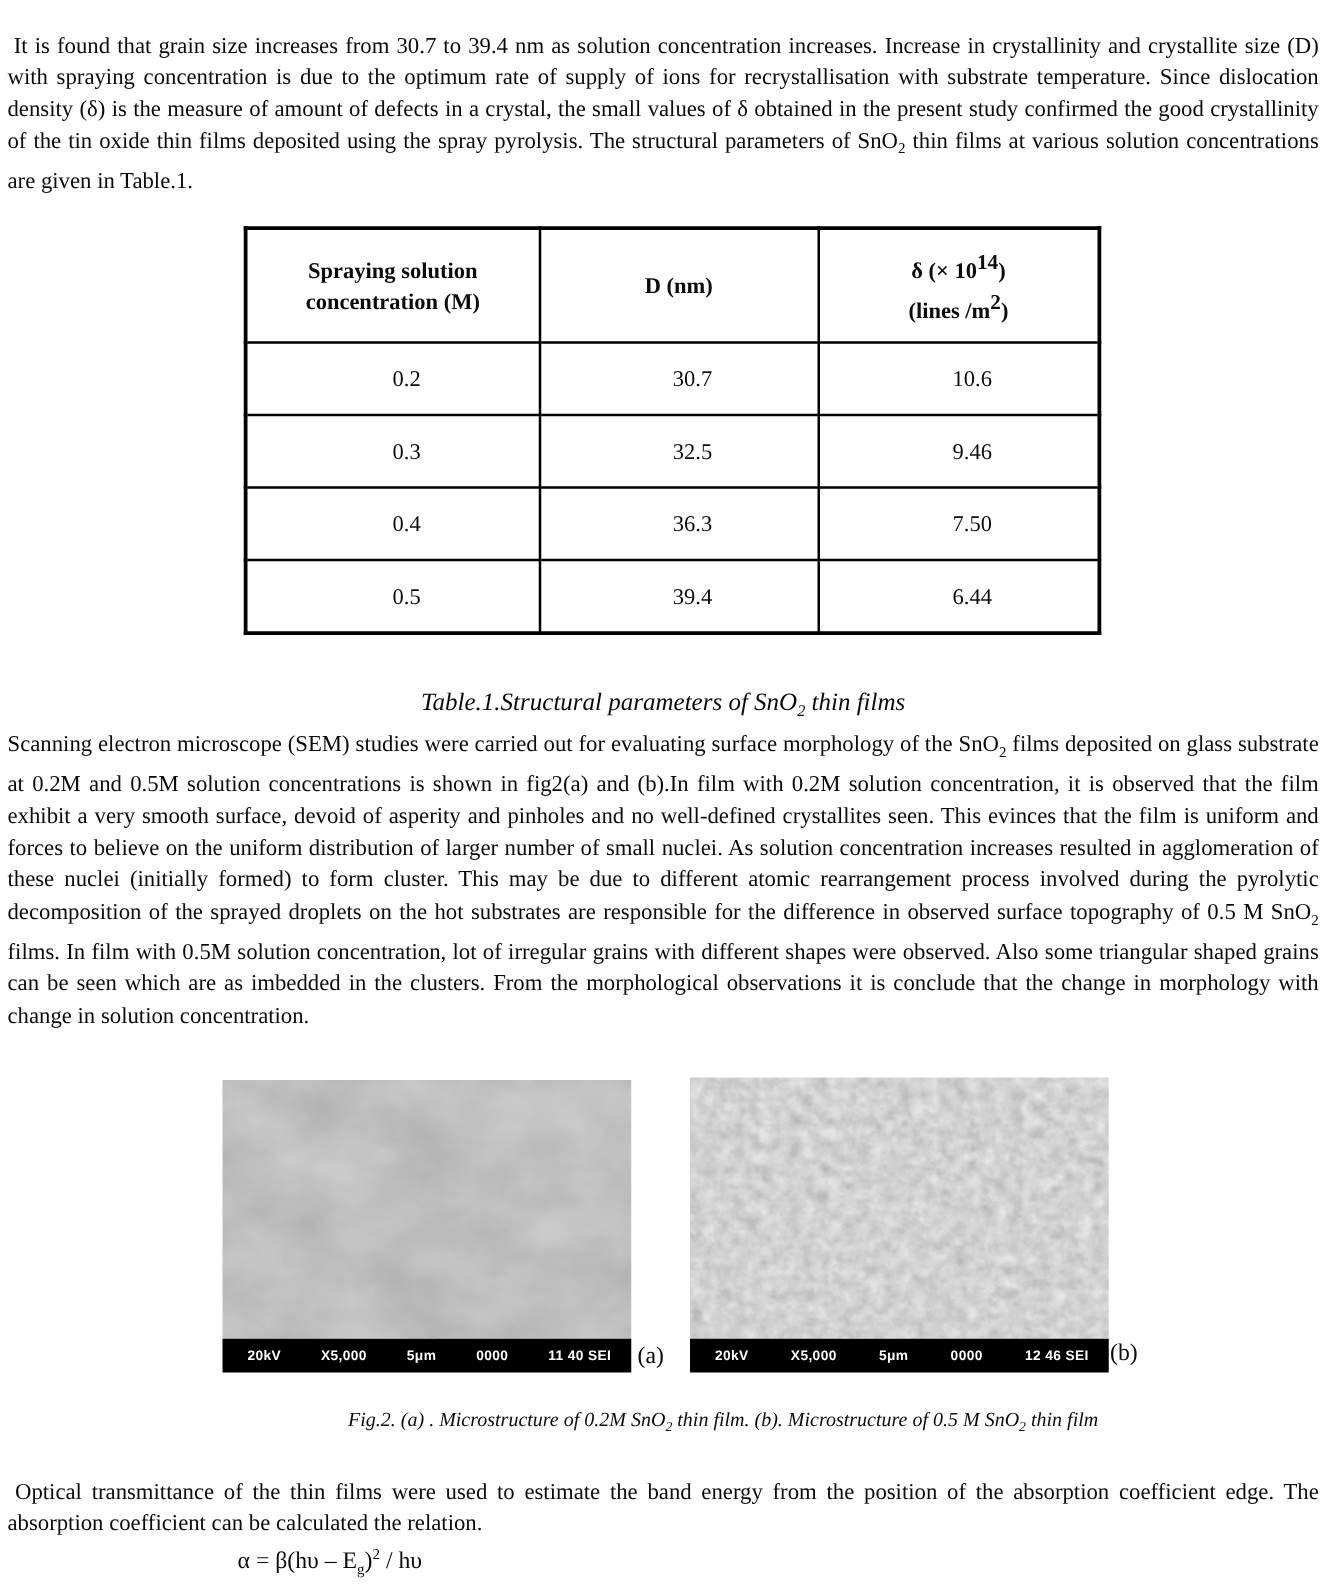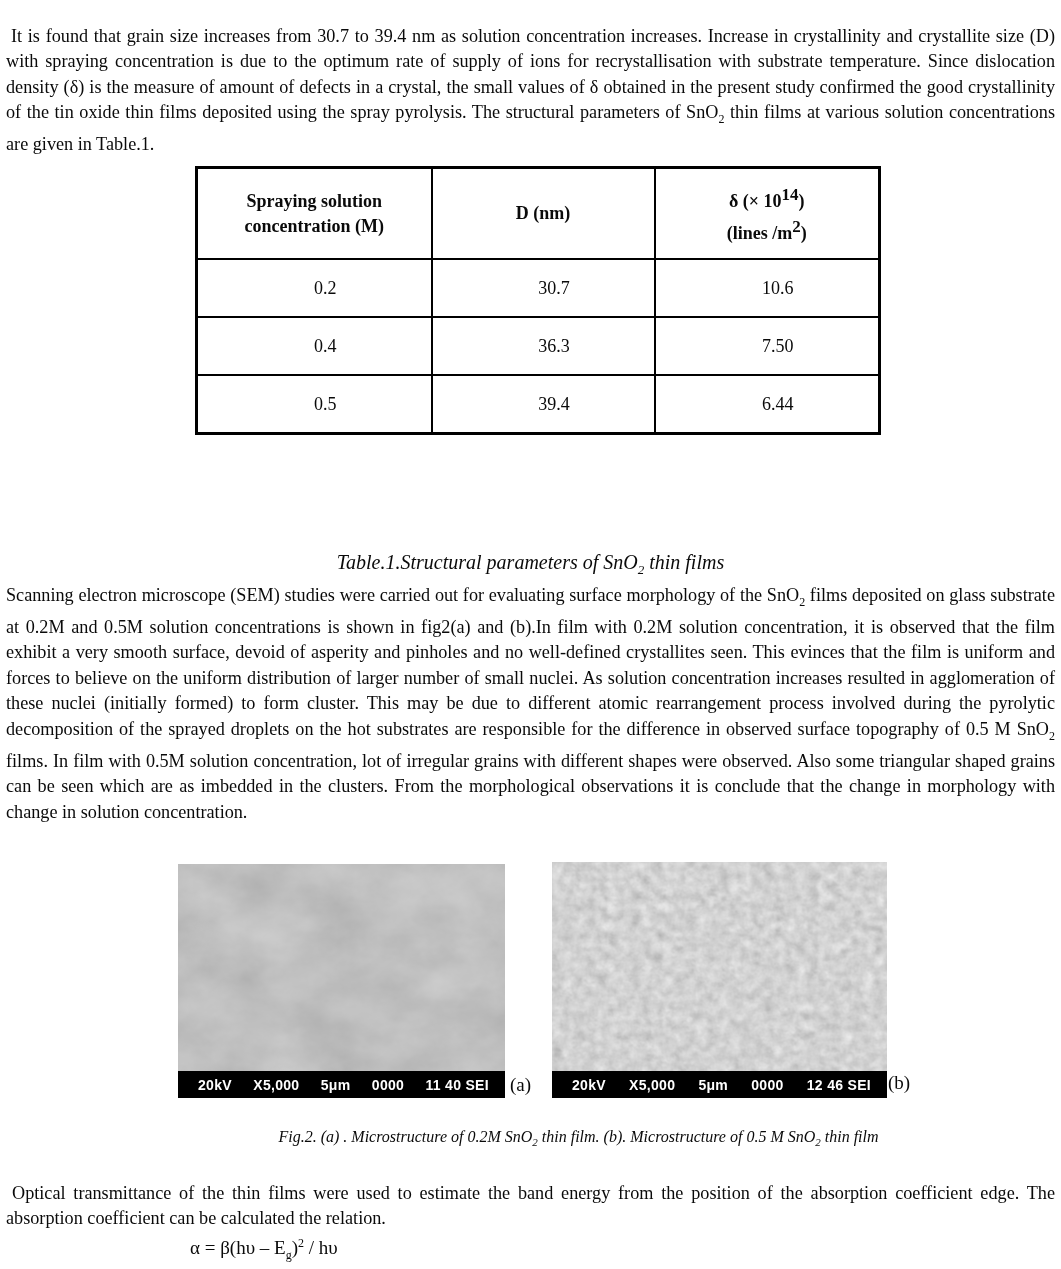--- a/index.html
+++ b/index.html
@@ -12,21 +12,21 @@
     font-size:18.2px;line-height:25.4px;text-align:justify;
     margin:0;
   }
   .para sub{font-size:12px;}
   .p1{top:24px;text-indent:5px;}
   .p2{top:583px;}
   .p3{top:1181px;text-indent:6px;}
 
   
   table.data-table{
-    position:absolute;left:195px;top:166px;width:683px;
+    position:absolute;left:195px;top:181px;width:683px;
     border-collapse:collapse;table-layout:fixed;
     border:3px solid #000;
   }
   table.data-table th, table.data-table td{
     border:2px solid #000;text-align:center;vertical-align:middle;
     font-size:18px;padding:0;
   }
   table.data-table th{font-weight:bold;height:89px;line-height:25px;}
   table.data-table td{height:56px;padding-left:22px;}
   col.c1{width:235px;} col.c2{width:223px;} col.c3{width:225px;}
@@ -41,21 +41,21 @@
   
   .sem{position:absolute;}
   .sem svg{display:block;}
   .sem-a{left:178px;top:864px;width:327px;height:234px;}
   .sem-b{left:552px;top:862px;width:335px;height:236px;}
   .sem-bar{
     position:absolute;left:0;right:0;bottom:0;height:27px;background:#000;
     display:flex;align-items:center;justify-content:space-between;
     padding:0 16px 0 20px;box-sizing:border-box;
     font-family:"Liberation Sans", sans-serif;font-weight:bold;
-    font-size:14px;color:#fff;letter-spacing:.3px;white-space:nowrap;
+    font-size:11px;color:#fff;letter-spacing:.3px;white-space:nowrap;
   }
   .scalebar{position:absolute;height:3px;background:#fff;bottom:24px;}
   .scalebar-a{left:105px;width:66px;}
   .scalebar-b{left:108px;width:66px;}
   .sem-label{position:absolute;font-size:19px;}
   .label-a{left:510px;top:1074px;}
   .label-b{left:888px;top:1072px;}
 
   .fig-caption{
     position:absolute;top:1128px;left:0;width:1061px;text-align:center;
@@ -87,20 +87,25 @@
         <th><span>Spraying solution</span><br><span>concentration (M)</span></th>
         <th>D (nm)</th>
         <th><span>δ (× 10</span><sup>14</sup><span>)</span><br><span>(lines /m</span><sup>2</sup><span>)</span></th>
       </tr>
     </thead>
     <tbody>
       <tr>
         <td>0.2</td>
         <td>30.7</td>
         <td>10.6</td>
+      </tr>
+      <tr>
+        <td>0.3</td>
+        <td>32.5</td>
+        <td>9.46</td>
       </tr>
       <tr>
         <td>0.4</td>
         <td>36.3</td>
         <td>7.50</td>
       </tr>
       <tr>
         <td>0.5</td>
         <td>39.4</td>
         <td>6.44</td>

